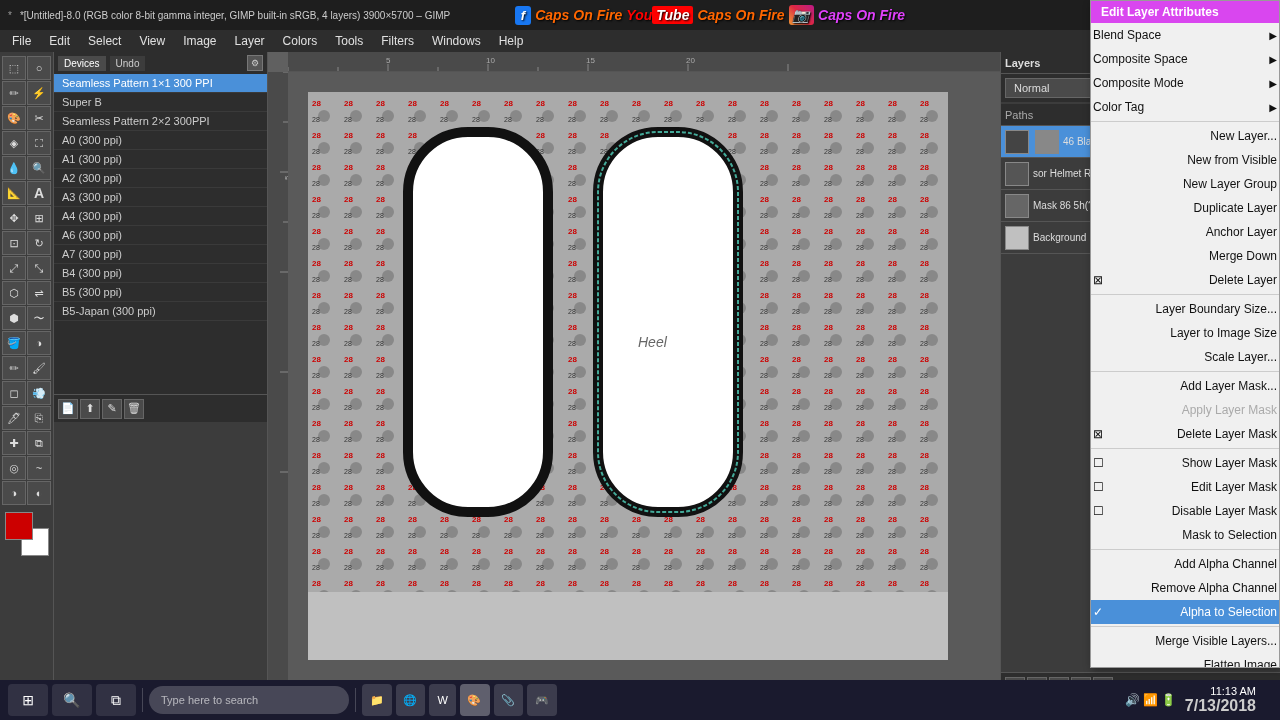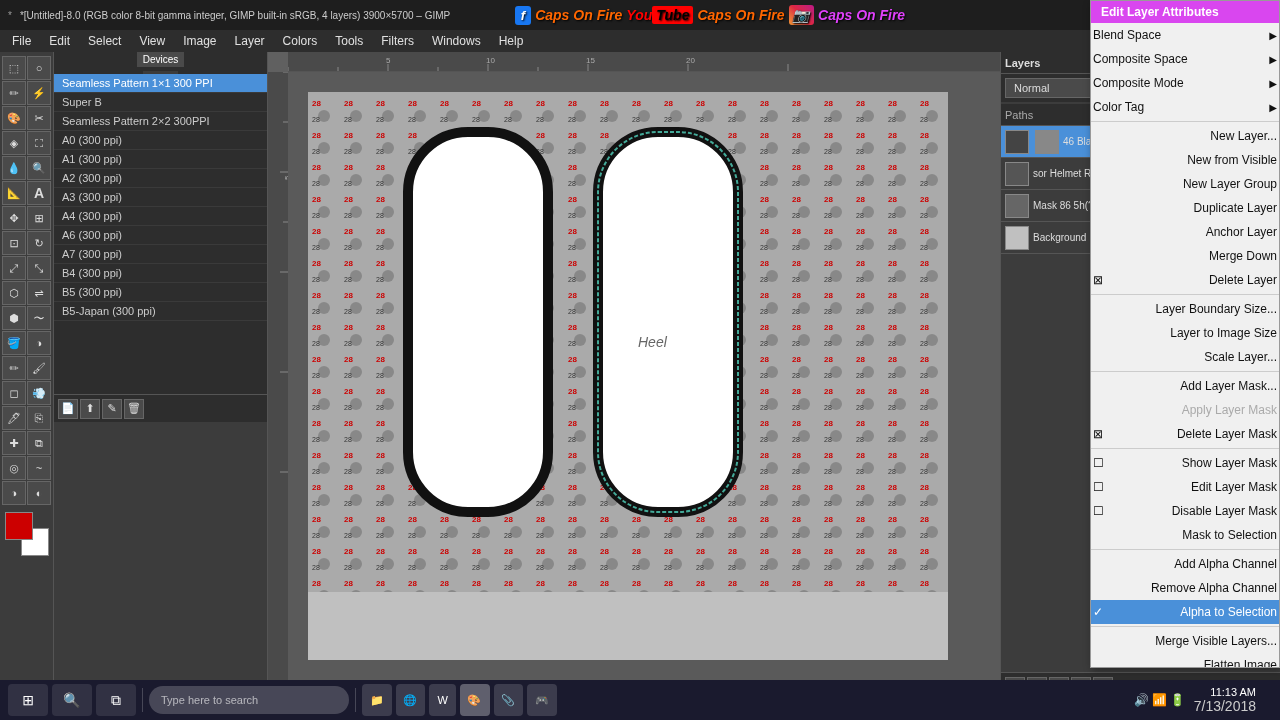--- a/index.html
+++ b/index.html
@@ -357,21 +357,20 @@
       white-space: nowrap;
     }
     .panel-tab-bar {
       height: 22px;
       background: #2d2d2d;
       display: flex;
       align-items: center;
       padding: 0 4px;
       gap: 4px;
       font-size: 10px;
-      flex-direction: column;
     }
     .panel-tab {
       padding: 2px 6px;
       background: #3c3c3c;
       cursor: pointer;
       color: #ccc;
     }
     .panel-tab.active {
       background: #4a4a4a;
       color: white;
@@ -428,21 +427,21 @@
 
 <div id="layout">
 
   <div id="title-bar">
     <span style="font-size:10px;color:#999;margin-right:8px;">*</span>
     <span style="font-size:10px;color:#ccc;flex:1;overflow:hidden;white-space:nowrap;text-overflow:ellipsis;">*[Untitled]-8.0 (RGB color 8-bit gamma integer, GIMP built-in sRGB, 4 layers) 3900×5700 – GIMP</span>
 
     <div id="brand-logos">
       <span class="brand-logo" style="background:#1877f2;color:white;padding:2px 6px;font-size:13px;border-radius:3px;">f</span>
       <span class="brand-logo">Caps On Fire</span>
-      <span class="brand-logo youtube">You<span style="background:#ff0000;color:#000000;padding:1px 4px;border-radius:2px;">Tube</span></span>
+      <span class="brand-logo youtube">You<span style="background:#ff0000;color:#ffffff;padding:1px 4px;border-radius:2px;">Tube</span></span>
       <span class="brand-logo">Caps On Fire</span>
       <span class="brand-logo instagram" style="background:linear-gradient(45deg,#f09433,#e6683c,#dc2743,#cc2366,#bc1888);color:white;padding:2px 4px;border-radius:3px;">📷</span>
       <span class="brand-logo instagram">Caps On Fire</span>
     </div>
     <div class="window-controls">
       <button class="win-btn">─</button>
       <button class="win-btn">□</button>
       <button class="win-btn close">✕</button>
     </div>
   </div>
@@ -839,18 +838,18 @@
     <button class="taskbar-app">📁</button>
     <button class="taskbar-app">🌐</button>
     <button class="taskbar-app">W</button>
     <button class="taskbar-app" style="background:rgba(255,255,255,0.3);">🎨</button>
     <button class="taskbar-app">📎</button>
     <button class="taskbar-app">🎮</button>
     <div class="taskbar-right">
       <span style="font-size:12px;">🔊 📶 🔋</span>
       <div style="text-align:right;">
         <div style="font-size:11px;color:white;">11:13 AM</div>
-        <div style="font-size:14px;color:#ccc;">7/13/2018</div>
+        <div style="font-size:16px;color:#ccc;font-weight:bold;">7/13/2018</div>
       </div>
       <button style="width:8px;height:32px;background:transparent;border:none;cursor:pointer;"></button>
     </div>
   </div>
 </div>
 
 </body></html>

